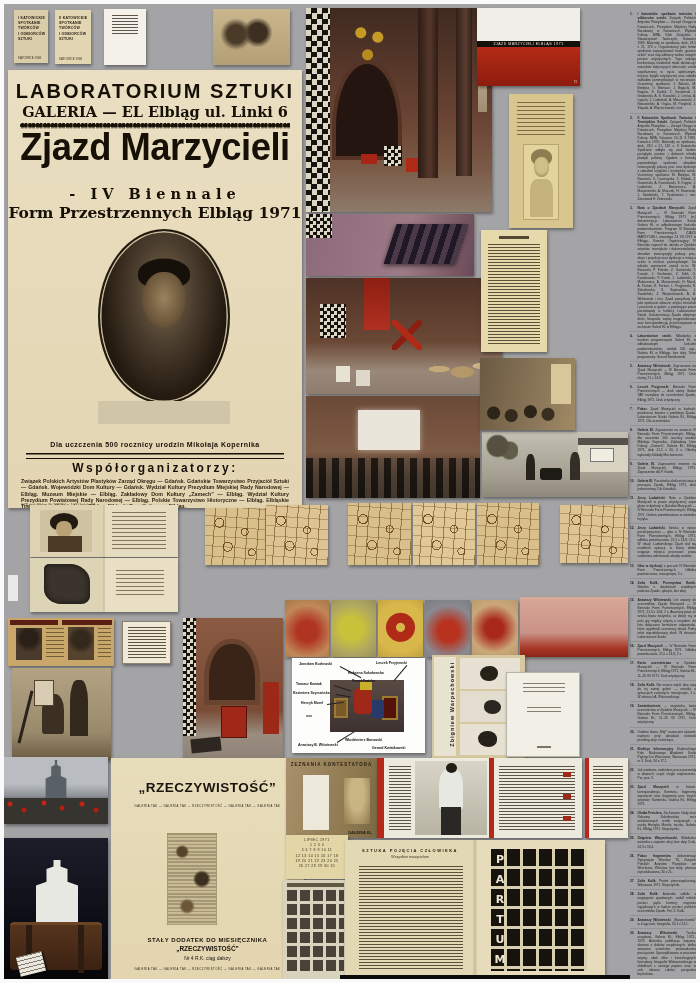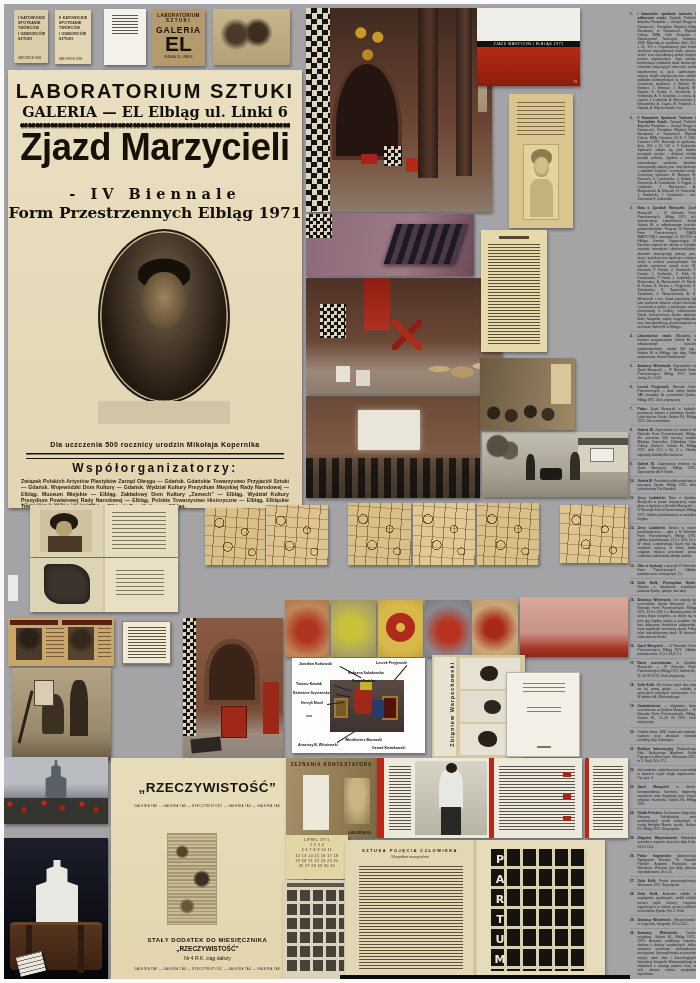--- a/index.html
+++ b/index.html
@@ -99,29 +99,20 @@
 SPOTKANIE
 TWÓRCÓW
 I ODBIORCÓW
 SZTUKI</div>
     <div class="cover-ft">KATOWICE 1969</div>
       </div>
   </div>
   <div class="abs ph" style="left:100px;top:5px;width:42px;height:56px;background:#f3f1ea;">
     <div class="abs tl" style="left:8px;top:6px;width:26px;height:20px;"></div>
   </div>
-  <div class="abs ph" style="left:148px;top:5px;width:53px;height:57px;background:#b59a6e;">
-    <div class="z2" style="color:#171007;text-align:center;">
-      <div style="margin-top:8px;font-size:9px;font-weight:bold;letter-spacing:1px;">LABORATORIUM</div>
-      <div style="font-size:9px;font-weight:bold;letter-spacing:3px;">SZTUKI</div>
-      <div style="margin-top:4px;font-size:17px;font-weight:bold;letter-spacing:2px;">GALERIA</div>
-      <div style="font-size:42px;font-weight:bold;line-height:.85;">EL</div>
-      <div style="margin-top:4px;font-size:6px;">ELBLĄG UL. LINKI 6</div>
-    </div>
-  </div>
   <div class="abs ph" style="left:209px;top:5px;width:77px;height:56px;background:
       radial-gradient(circle at 30% 45%, #4a3a28 9px, rgba(74,58,40,0) 16px),
       radial-gradient(circle at 58% 42%, #3c2e20 9px, rgba(60,46,32,0) 15px),
       linear-gradient(#c9b68d,#b3a077);"></div>
 
   <div class="abs ph" style="left:4px;top:66px;width:294px;height:438px;background:linear-gradient(#eadfc2,#e3d5b2);">
     <div class="z2 poster-inner">
       <div class="pt1">LABORATORIUM SZTUKI</div>
       <div class="pt2">GALERIA — EL Elbląg ul. Linki 6</div>
       <div class="chain"></div>

